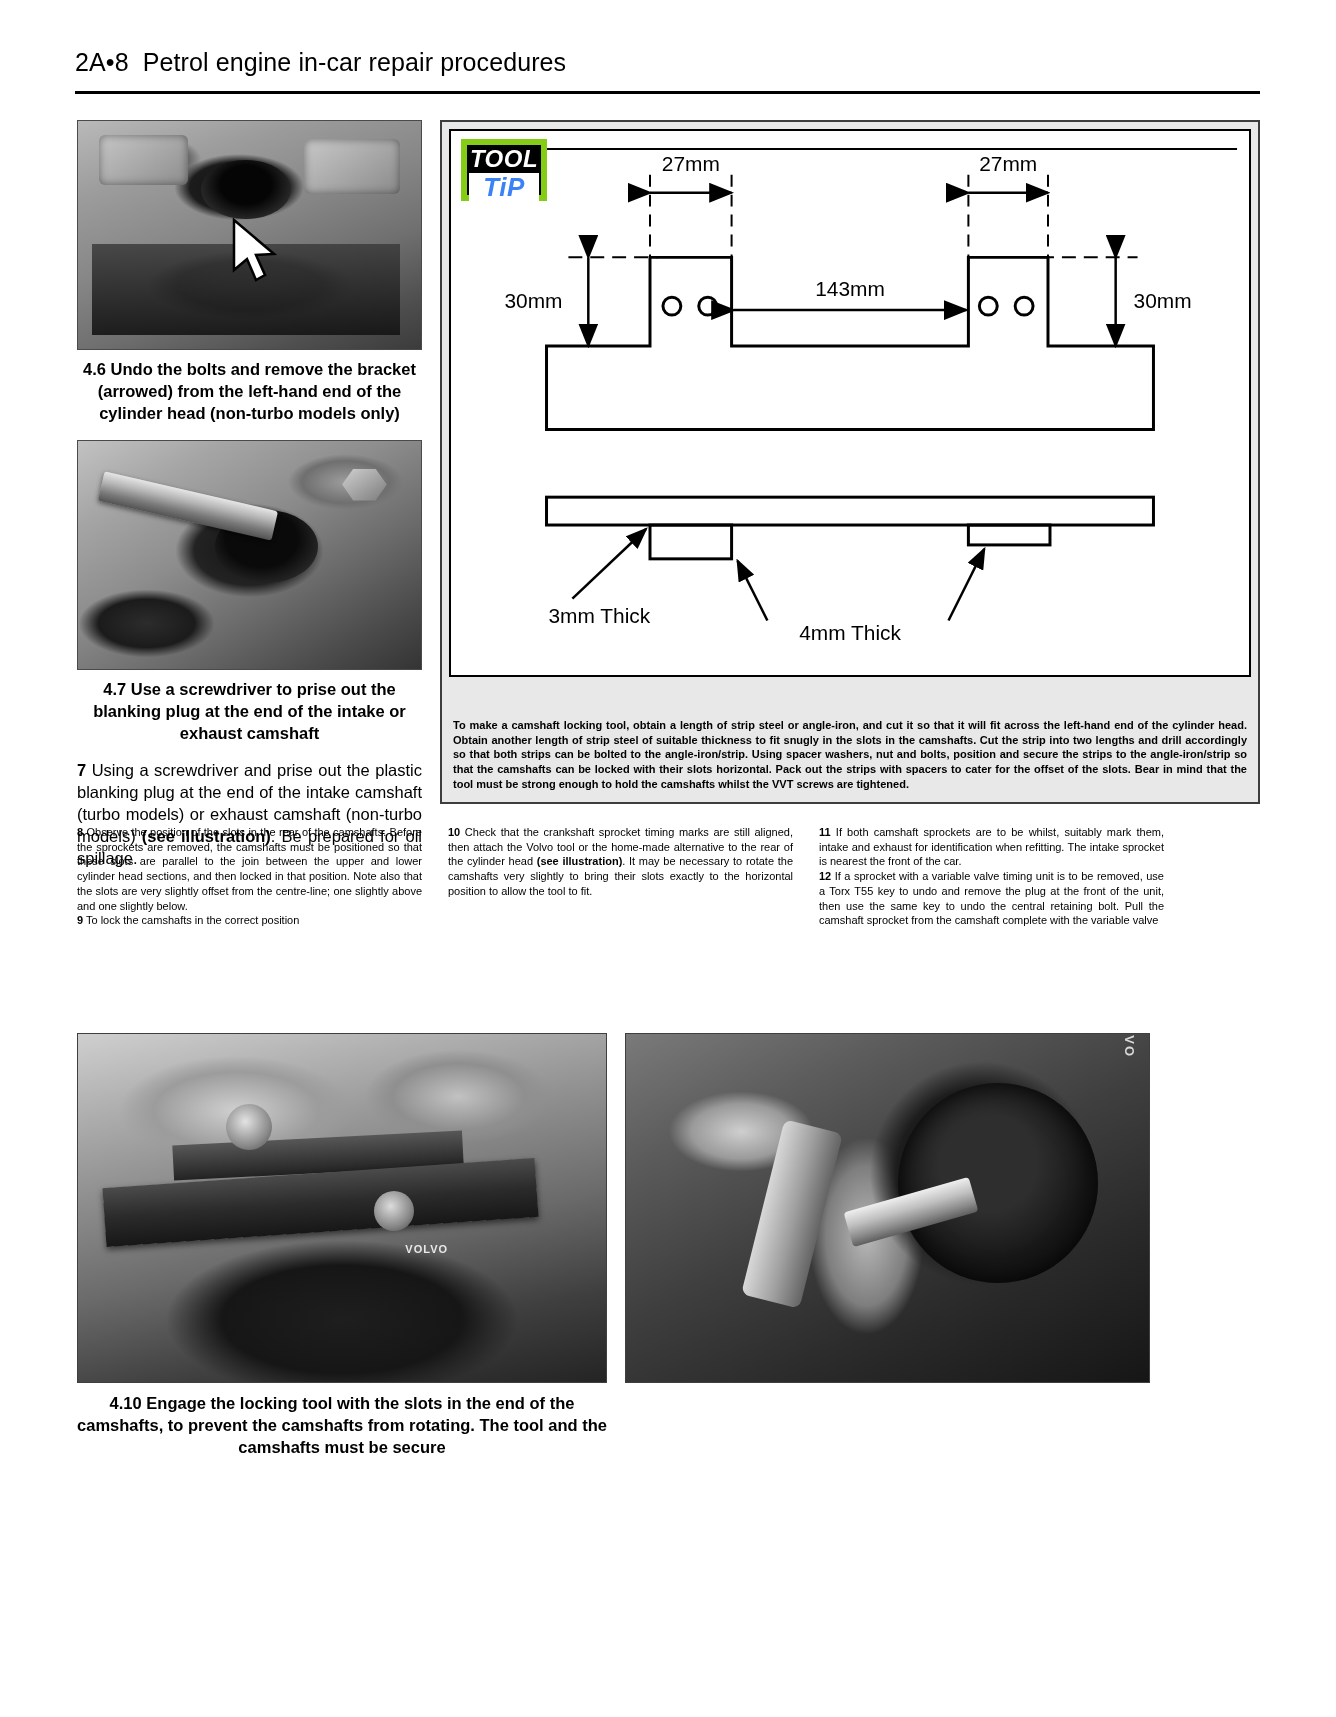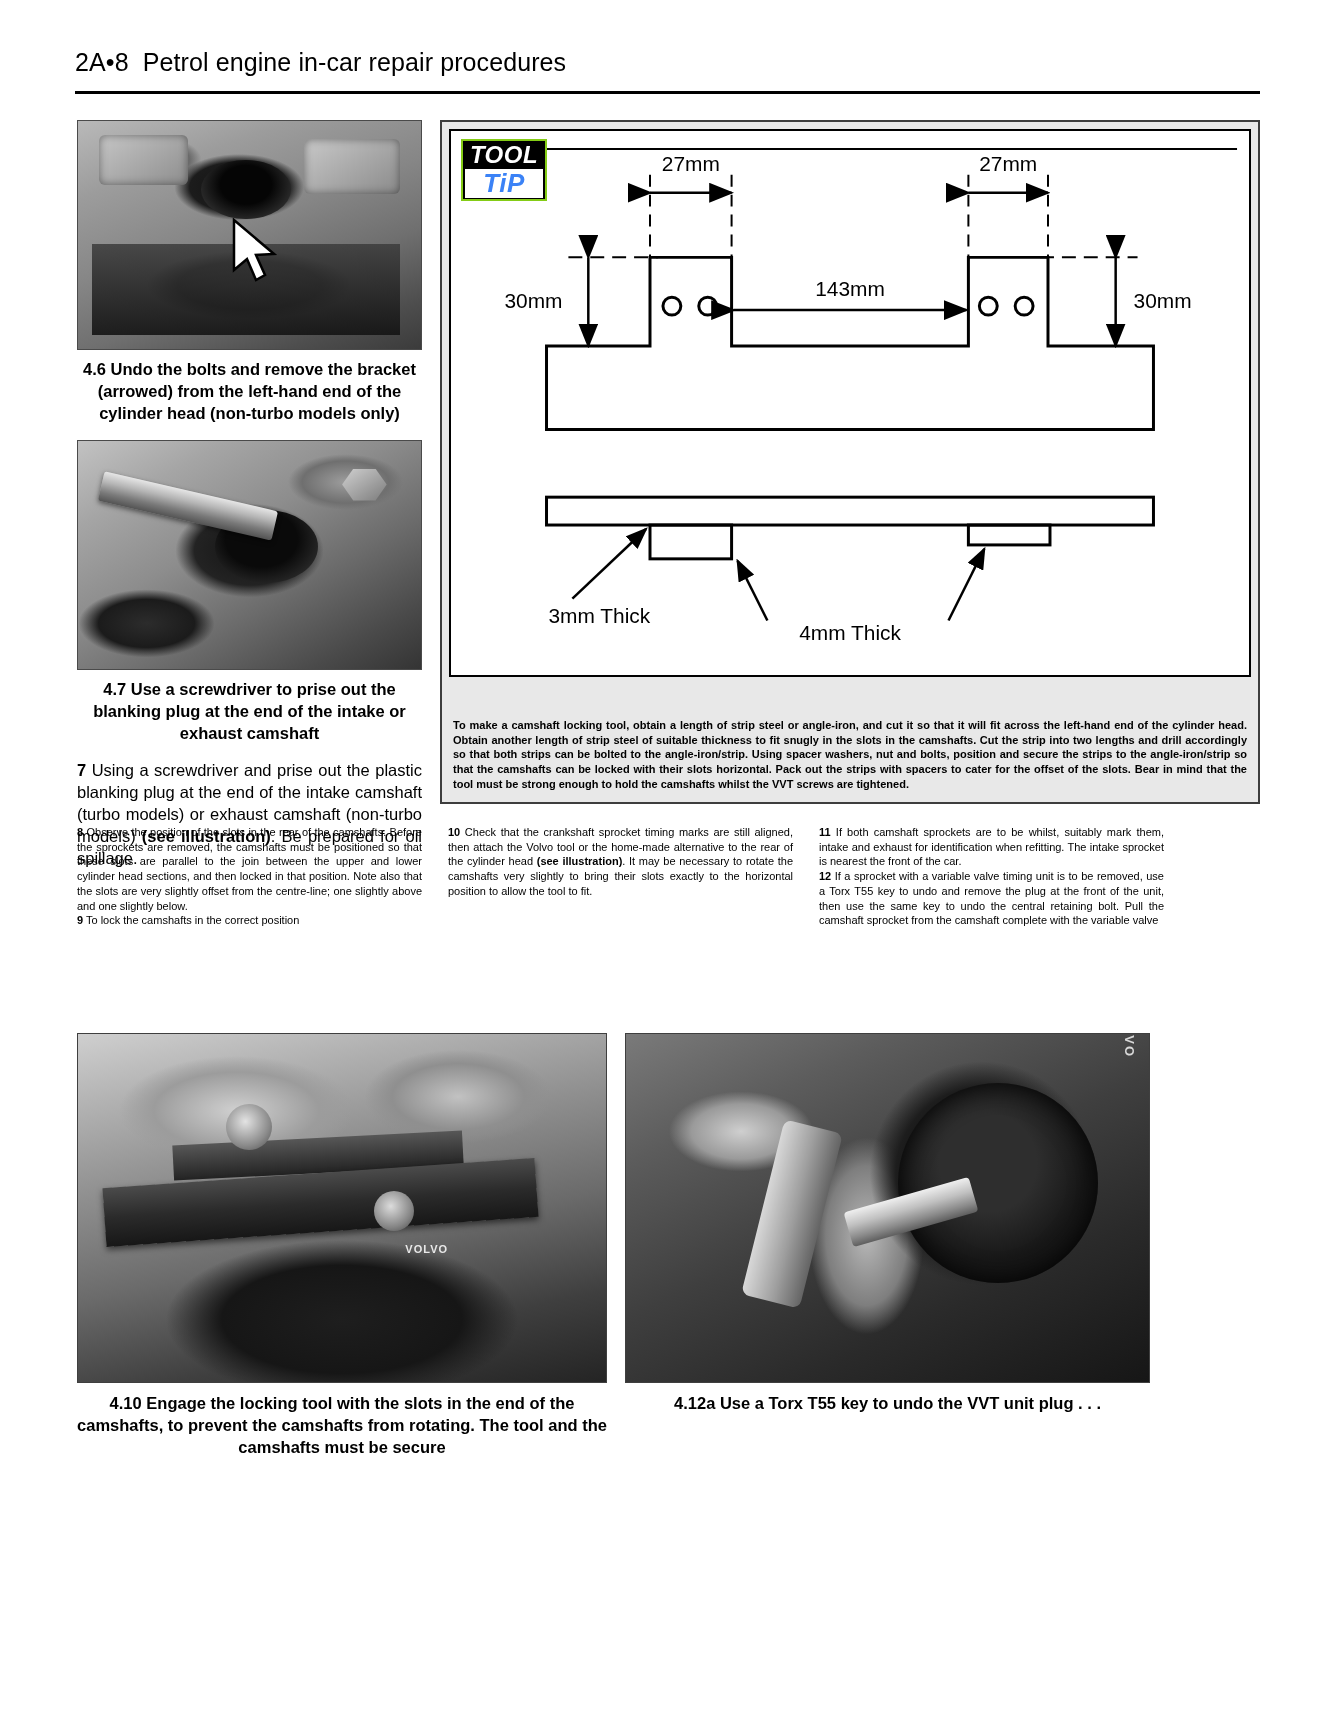--- a/index.html
+++ b/index.html
@@ -150,21 +150,21 @@
     border: 2px solid #000;
     height: 548px;
     position: relative;
   }
   .tt-logo {
     position: absolute;
     left: 10px; top: 8px;
     width: 86px; height: 62px;
     background: #000;
     color: #fff;
-    border: 2px solid #84cc16;
+    border: 6px solid #84cc16;
     z-index: 5;
   }
   .tt-logo .l1 {
     font-size: 24px; font-weight: bold; letter-spacing: 0.5px;
     text-align: center; line-height: 27px; font-style: italic;
   }
   .tt-logo .l2 {
     font-size: 26px; font-weight: bold; letter-spacing: 0.5px;
     text-align: center; line-height: 29px; font-style: italic;
     background: #fff; color: #3b82f6; margin: 1px 2px 2px 2px;
@@ -441,15 +441,14 @@
   </div>
 
   <div class="bp wide">
     <div class="bp-photo bp412">
       <div class="ph-bg"></div>
       <div class="sprocket"></div>
       <div class="toolbody"></div>
       <div class="torx"></div>
       <div class="volvotxt">VOLVO</div>
     </div>
-    <div class="bp-caption">4.12a  Use a Torx T55 key to undo the VVT unit plug . . .</div>
   </div>
 </div>
 
 </body></html>

